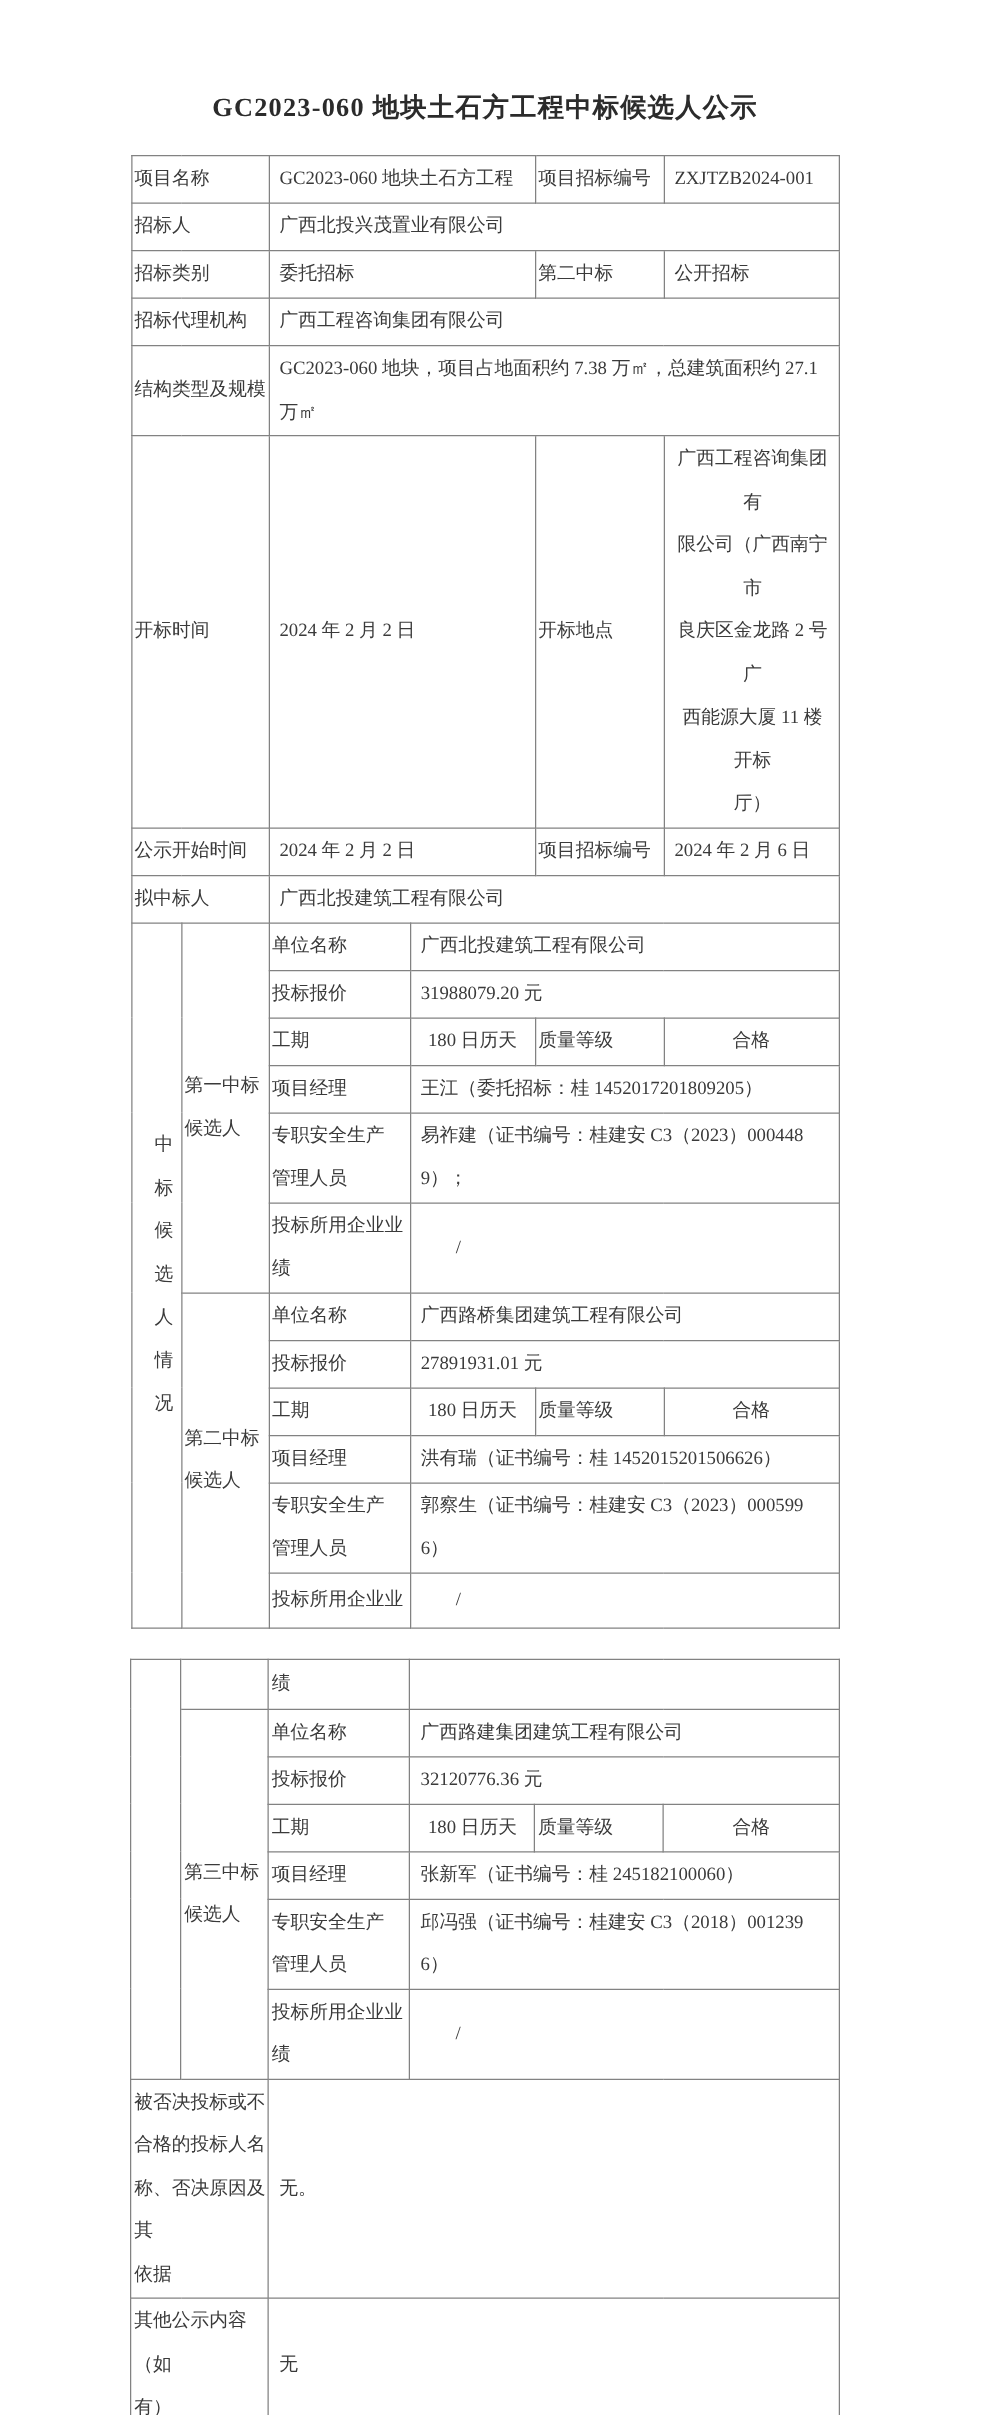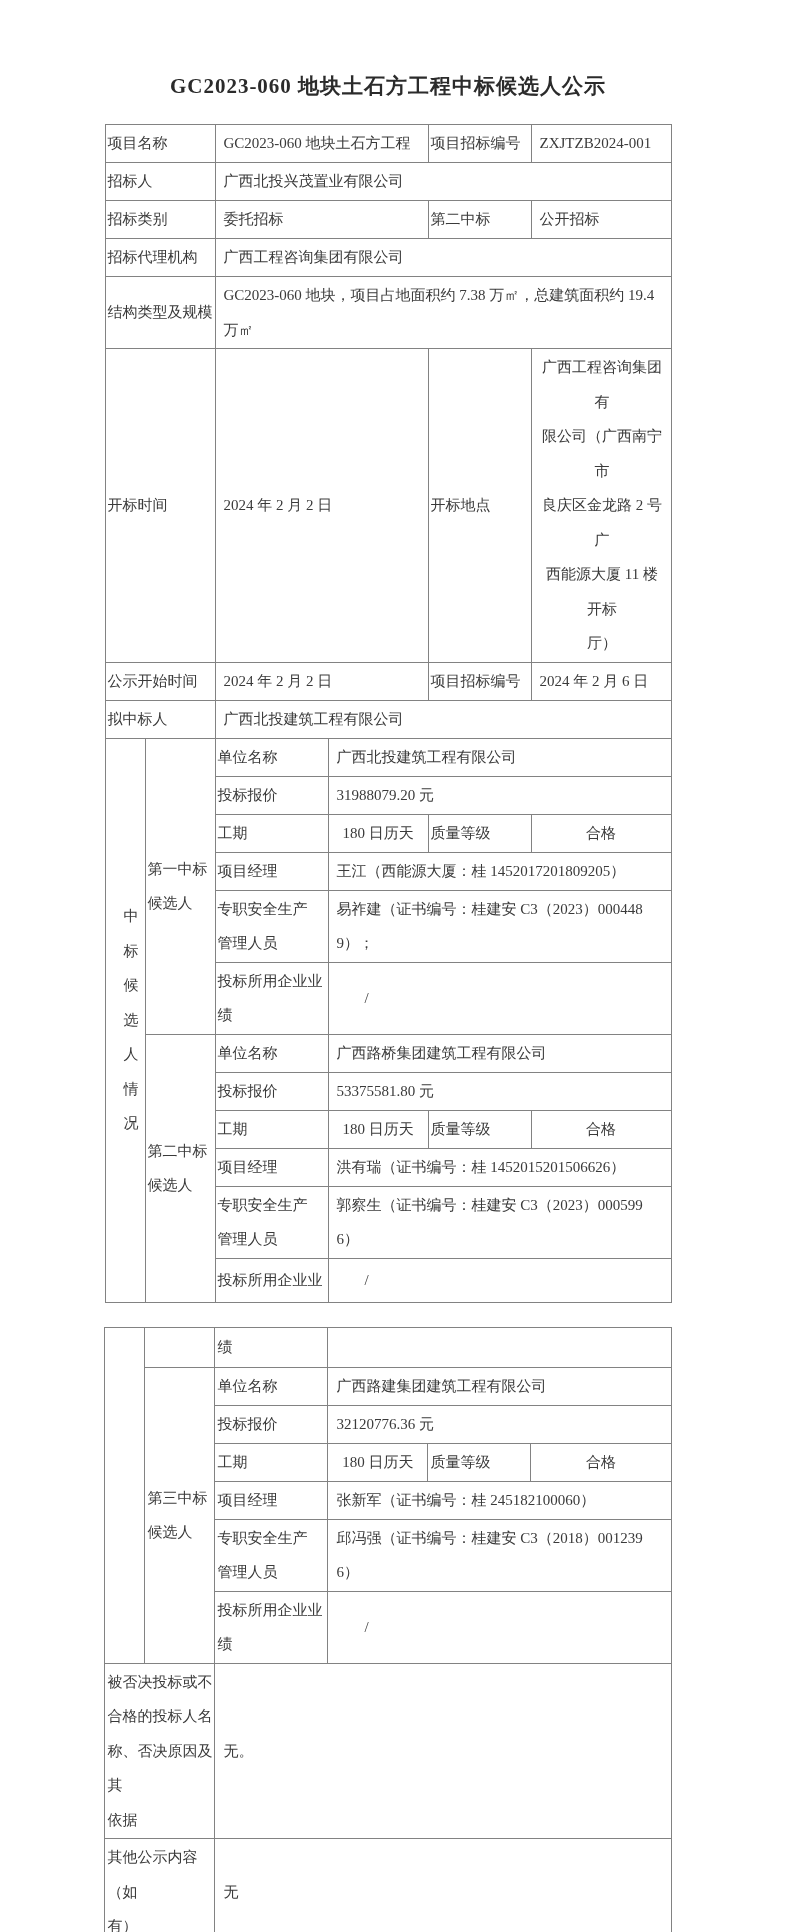--- a/index.html
+++ b/index.html
@@ -65,21 +65,21 @@
       <td class="val" colspan="2">委托招标</td>
       <td class="lbl">第二中标</td>
       <td class="val">公开招标</td>
     </tr>
     <tr class="h38">
       <td class="lbl" colspan="2">招标代理机构</td>
       <td class="val" colspan="4">广西工程咨询集团有限公司</td>
     </tr>
     <tr class="h44">
       <td class="lbl" colspan="2">结构类型及规模</td>
-      <td class="val" colspan="4">GC2023-060 地块，项目占地面积约 7.38 万㎡，总建筑面积约 19.4 万㎡</td>
+      <td class="val" colspan="4">GC2023-060 地块，项目占地面积约 7.38 万㎡，总建筑面积约 27.1 万㎡</td>
     </tr>
     <tr class="h170">
       <td class="lbl" colspan="2">开标时间</td>
       <td class="val" colspan="2">2024 年 2 月 2 日</td>
       <td class="lbl">开标地点</td>
       <td class="val pre small">广西工程咨询集团有
 限公司（广西南宁市
 良庆区金龙路 2 号广
 西能源大厦 11 楼开标
 厅）</td>
@@ -110,42 +110,42 @@
       <td class="val" colspan="3">31988079.20 元</td>
     </tr>
     <tr class="h38">
       <td class="lbl">工期</td>
       <td class="ctr">180 日历天</td>
       <td class="lbl">质量等级</td>
       <td class="ctr">合格</td>
     </tr>
     <tr class="h38">
       <td class="lbl">项目经理</td>
-      <td class="val" colspan="3">王江（西能源大厦：桂 1452017201809205）</td>
+      <td class="val" colspan="3">王江（委托招标：桂 1452017201809205）</td>
     </tr>
     <tr class="h66">
       <td class="lbl pre">专职安全生产
 管理人员</td>
       <td class="val" colspan="3">易祚建（证书编号：桂建安 C3（2023）0004489）；</td>
     </tr>
     <tr class="h66">
       <td class="lbl pre">投标所用企业业
 绩</td>
       <td class="val slash" colspan="3">/</td>
     </tr>
 
     <tr class="h38">
       <td class="lbl pre" rowspan="6">第二中标
 候选人</td>
       <td class="lbl">单位名称</td>
       <td class="val" colspan="3">广西路桥集团建筑工程有限公司</td>
     </tr>
     <tr class="h38">
       <td class="lbl">投标报价</td>
-      <td class="val" colspan="3">53375581.80 元</td>
+      <td class="val" colspan="3">27891931.01 元</td>
     </tr>
     <tr class="h38">
       <td class="lbl">工期</td>
       <td class="ctr">180 日历天</td>
       <td class="lbl">质量等级</td>
       <td class="ctr">合格</td>
     </tr>
     <tr class="h38">
       <td class="lbl">项目经理</td>
       <td class="val" colspan="3">洪有瑞（证书编号：桂 1452015201506626）</td>

